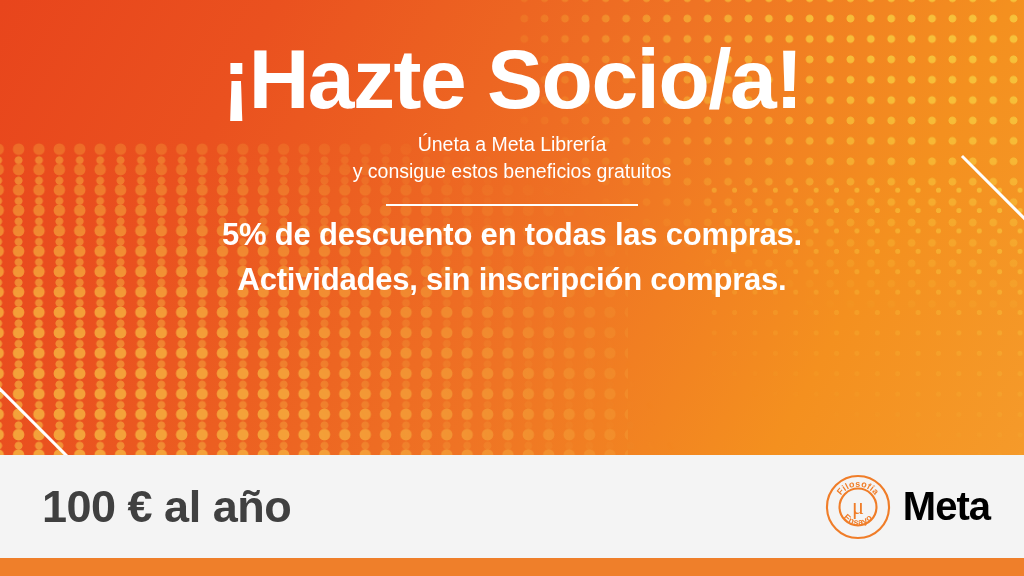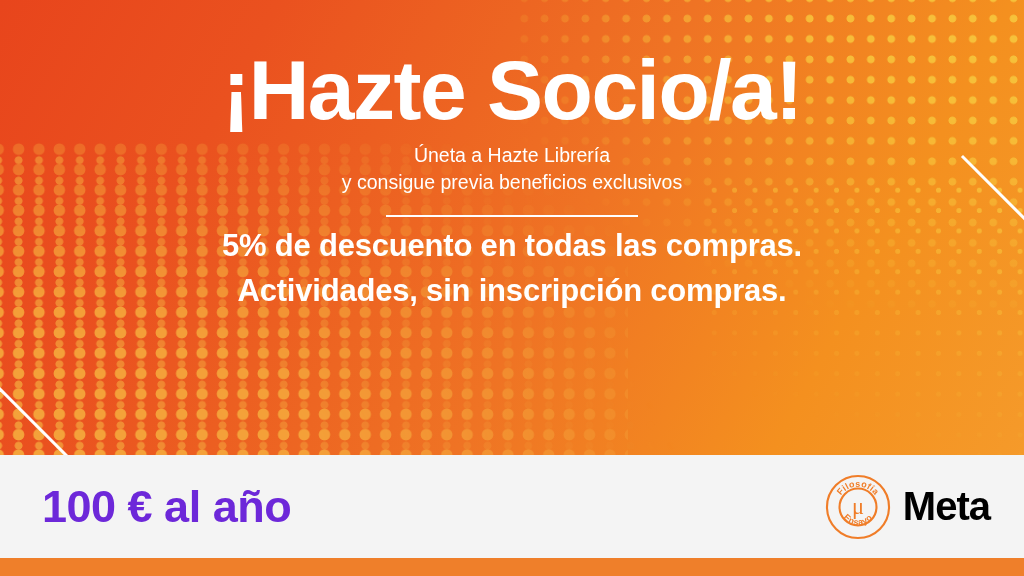--- a/index.html
+++ b/index.html
@@ -94,21 +94,21 @@
   
   .hero-inner {
     position: absolute;
     left: 0; top: 0;
     width: 1024px; height: 455px;
     text-align: center;
     color: #ffffff;
   }
   .headline {
     margin: 0;
-    padding-top: 48px;
+    padding-top: 37px;
     font-size: 84px;
     line-height: 1;
     font-weight: bold;
     letter-spacing: -1.5px;
     color: #ffffff;
   }
   .subtitle {
     margin: 10px 0 0 0;
     font-size: 19.5px;
     line-height: 1.38;
@@ -147,21 +147,21 @@
     background: #f4f4f4;
     display: flex;
     align-items: center;
     justify-content: space-between;
   }
   .price {
     margin: 0;
     padding-left: 42px;
     font-size: 45px;
     font-weight: bold;
-    color: #6d28d9;
+    color: #404040;
     letter-spacing: -0.5px;
     white-space: nowrap;
   }
   .brand {
     display: flex;
     align-items: center;
     padding-right: 34px;
     gap: 12px;
   }
   .seal { display: block; }
@@ -193,22 +193,22 @@
     <div class="dots-r"></div>
     <div class="dots-mid"></div>
     <div class="dots-bl"></div>
     <div class="diag diag-tr"></div>
     <div class="diag diag-bl"></div>
 
     <div class="hero-inner">
       <h1 class="headline">¡Hazte Socio/a!</h1>
 
       <p class="subtitle">
-        <span>Úneta a Hazte Librería</span>
-        <span>y consigue previa beneficios exclusivos</span>
+        <span>Úneta a Meta Librería</span>
+        <span>y consigue estos beneficios gratuitos</span>
       </p>
 
       <hr class="rule">
 
       <ul class="benefits">
         <li>5% de descuento en todas las compras.</li>
         <li>Actividades, sin inscripción compras.</li>
       </ul>
     </div>
   </div>

